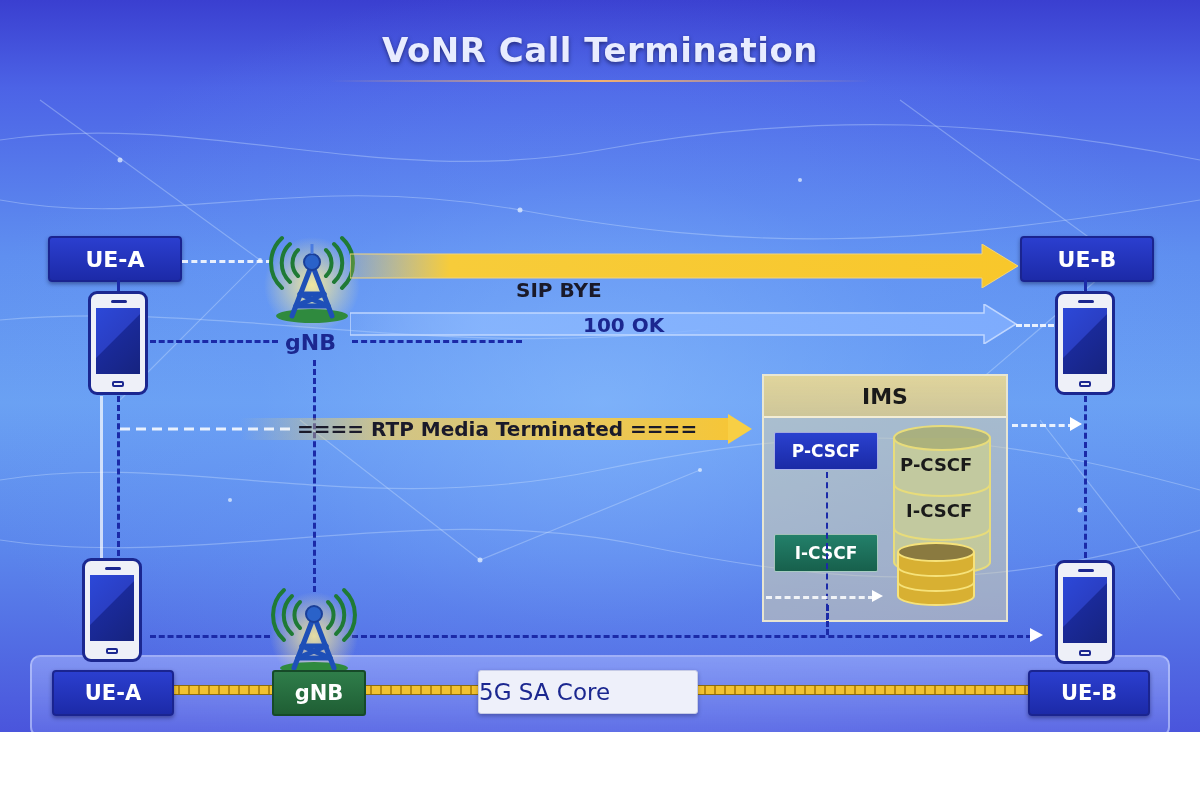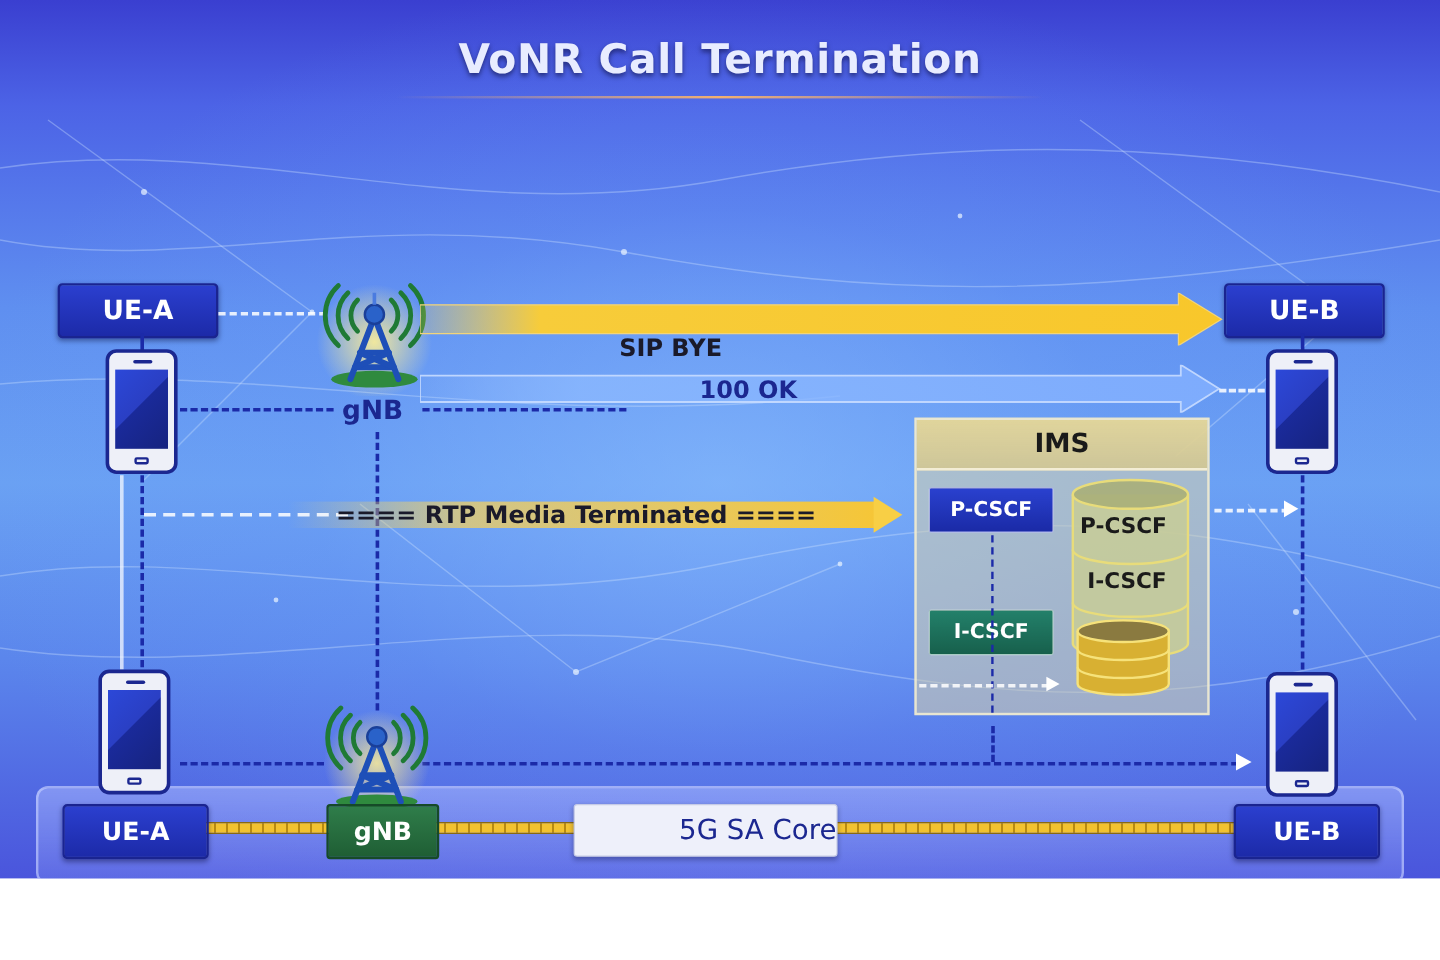--- a/index.html
+++ b/index.html
@@ -14,26 +14,26 @@
   .label-box{background:linear-gradient(180deg,#2b3fcf,#1c2aa8);border:2px solid #1a2490;border-radius:4px;color:#fff;font-weight:bold;font-size:22px;display:flex;align-items:center;justify-content:center;box-shadow:0 2px 4px rgba(0,0,40,0.4);}
   .phone{width:60px;height:104px;background:#eef0f8;border:3px solid #1b2790;border-radius:9px;box-sizing:border-box;}
   .phone .spk{position:absolute;left:20px;top:6px;width:16px;height:3px;border-radius:2px;background:#1b2790;}
   .phone .scr{position:absolute;left:5px;top:14px;width:44px;height:66px;background:linear-gradient(135deg,#2c48d8 0%,#2a3fc4 45%,#1a2a9a 46%,#16237f 100%);}
   .phone .btn{position:absolute;left:21px;bottom:5px;width:12px;height:6px;border:2px solid #1b2790;border-radius:2px;box-sizing:border-box;}
   .dash-h{height:0;border-top:3px dashed #1b2aa8;}
   .dash-v{width:0;border-left:3px dashed #1b2aa8;}
   .dash-w{height:0;border-top:3px dashed rgba(255,255,255,0.85);}
   .gnb-label{color:#1b2790;font-weight:bold;font-size:22px;}
   .arrow-text{font-weight:bold;font-size:20px;}
-  .ims{left:762px;top:348px;width:246px;height:248px;background:rgba(215,210,175,0.55);border:2px solid rgba(240,235,210,0.9);box-sizing:border-box;text-align:center;}
+  .ims{left:762px;top:374px;width:246px;height:248px;background:rgba(215,210,175,0.55);border:2px solid rgba(240,235,210,0.9);box-sizing:border-box;text-align:center;}
   .ims-head{position:absolute;left:0;top:0;width:100%;height:40px;background:linear-gradient(180deg,rgba(230,215,150,0.9),rgba(215,200,140,0.8));display:flex;align-items:center;justify-content:center;font-weight:bold;font-size:22px;color:#1a1a1a;border-bottom:2px solid rgba(245,240,220,0.9);}
   .cscf{position:absolute;left:10px;width:104px;height:38px;color:#fff;font-weight:bold;font-size:17px;display:flex;align-items:center;justify-content:center;border:1px solid rgba(255,255,255,0.6);box-sizing:border-box;border-radius:2px;}
   .core-tray{left:30px;top:655px;width:1140px;height:82px;border-radius:10px;background:linear-gradient(180deg,rgba(170,185,255,0.55),rgba(120,135,240,0.4));border:2px solid rgba(200,210,255,0.6);box-sizing:border-box;}
   .gold-link{height:8px;background:repeating-linear-gradient(90deg,#f2c230 0 8px,#b88a10 8px 10px);border-top:1px solid #8a6a10;border-bottom:1px solid #8a6a10;}
-  .core-box{left:478px;top:670px;width:218px;height:42px;background:#eef0fa;border:1px solid #c6cbe6;border-radius:3px;display:flex;align-items:center;justify-content:flex-end;color:#1b2790;font-size:23px;box-shadow:0 2px 4px rgba(0,0,40,0.3);}
+  .core-box{left:478px;top:670px;width:218px;height:42px;background:#eef0fa;border:1px solid #c6cbe6;border-radius:3px;display:flex;align-items:center;justify-content:flex-start;color:#1b2790;font-size:23px;box-shadow:0 2px 4px rgba(0,0,40,0.3);}
   .gnb-box{background:linear-gradient(180deg,#2f7d4a,#1f5e34);border:2px solid #164a28;border-radius:3px;color:#fff;font-weight:bold;font-size:21px;display:flex;align-items:center;justify-content:center;}
 </style>
 </head>
 <body>
 
 <div id="stage">
 
   <svg class="abs" style="left:0;top:0" width="1200" height="800">
     <g stroke="rgba(210,230,255,0.35)" stroke-width="1.2" fill="none">
       <path d="M0 140 C200 110 380 190 600 150 S 1000 120 1200 160"></path>
@@ -153,21 +153,21 @@
         <linearGradient id="rbar" x1="0" x2="1">
           <stop offset="0" stop-color="rgba(250,215,100,0)"></stop>
           <stop offset="0.3" stop-color="rgba(248,210,90,0.7)"></stop>
           <stop offset="1" stop-color="#f6c637"></stop>
         </linearGradient>
       </defs>
     <rect x="120" y="6" width="490" height="22" fill="url(#rbar)"></rect>
     <polygon points="608,2 632,17 608,32" fill="#f8cf45"></polygon>
     <line x1="0" y1="17" x2="170" y2="17" stroke="rgba(255,255,255,0.85)" stroke-width="3" stroke-dasharray="10 6"></line>
   </svg>
-  <div class="abs arrow-text" style="left:280px;top:417px;color:#1a1a2a;text-align:right;">==== RTP Media Terminated ====</div>
+  <div class="abs arrow-text" style="left:297px;top:417px;color:#1a1a2a;text-align:right;">==== RTP Media Terminated ====</div>
 
   <div class="abs dash-w" style="left:1012px;top:424px;width:62px;"></div>
   <div class="abs" style="left:1070px;top:417px;width:0;height:0;border-top:7px solid transparent;border-bottom:7px solid transparent;border-left:12px solid #fff;"></div>
 
   <div class="abs ims">
     <div class="ims-head">IMS</div>
     <div class="cscf" style="top:56px;background:linear-gradient(180deg,#2a41cf,#1a2aa6);">P-CSCF</div>
     <div class="cscf" style="top:158px;background:linear-gradient(180deg,#23806a,#17604c);">I-CSCF</div>
     <div class="abs dash-v" style="left:62px;top:96px;height:148px;border-left:2px dashed #1b2aa8;"></div>
 

